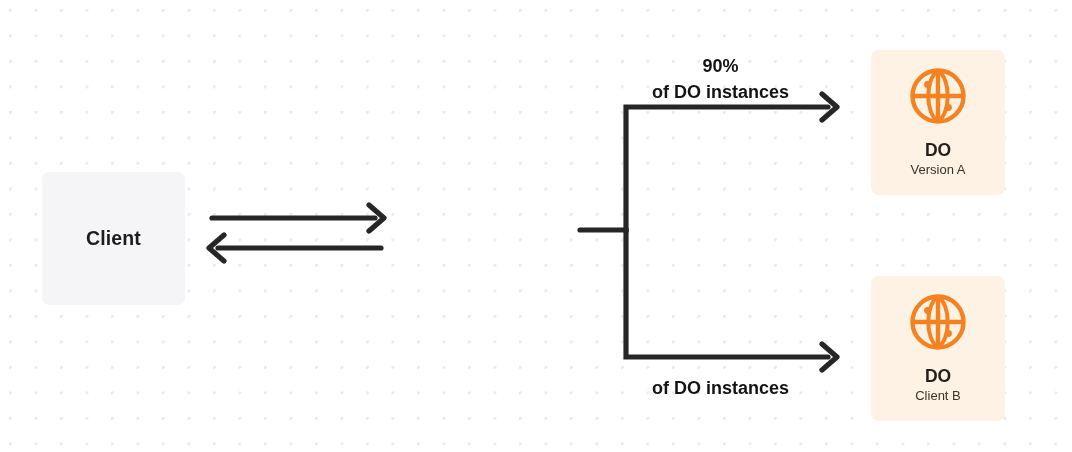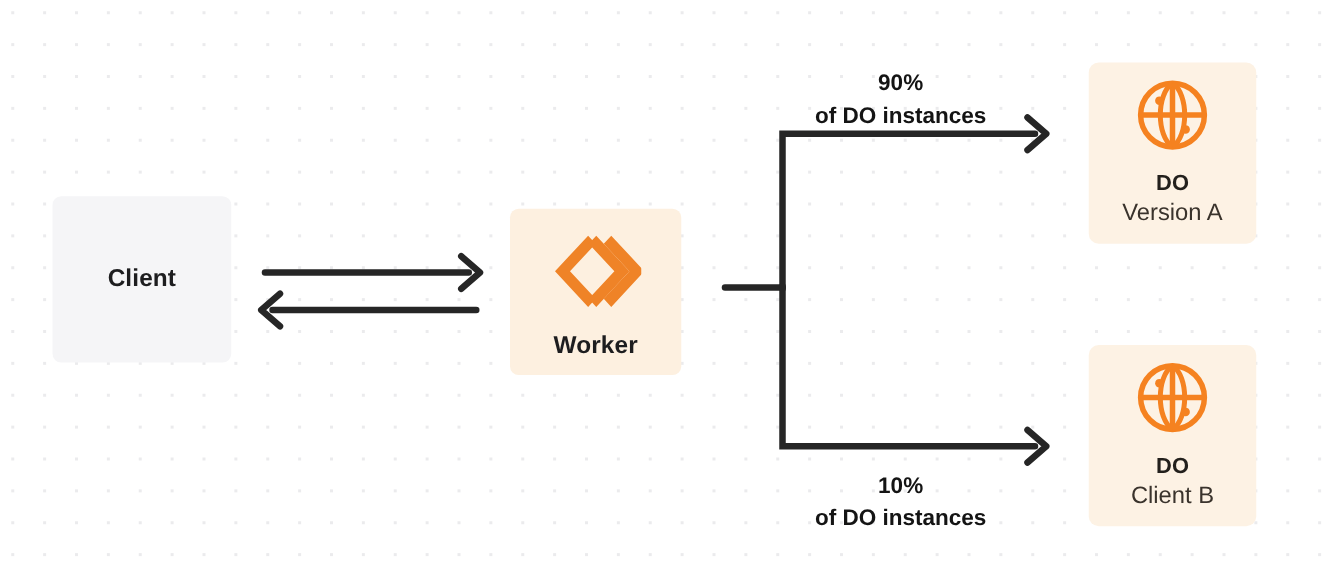--- a/index.html
+++ b/index.html
@@ -38,21 +38,21 @@
     box-sizing: border-box;
     display: flex;
     flex-direction: column;
     align-items: center;
     justify-content: center;
   }
 
   
   #node-client {
     left: 42px;
-    top: 157px;
+    top: 172px;
     width: 143px;
     height: 133px;
     background: #f5f5f7;
     border-radius: 7px;
   }
   #node-client .node-title {
     font-size: 19.5px;
     font-weight: bold;
     color: #1d1d1f;
     letter-spacing: 0.1px;
@@ -98,21 +98,21 @@
     display: block;
     margin-bottom: 14px;
   }
   .node-do .node-title {
     font-size: 17.5px;
     font-weight: bold;
     color: #23201c;
     line-height: 1.25;
   }
   .node-do .node-subtitle {
-    font-size: 19px;
+    font-size: 13px;
     font-weight: normal;
     color: #3a332c;
     line-height: 1.3;
     margin-top: 1px;
   }
 
   
   .edge-label {
     position: absolute;
     text-align: center;
@@ -159,30 +159,20 @@
     <g>
       <path d="M626 229 V 357 H 828" stroke="#262626" stroke-width="5.2" stroke-linecap="round" stroke-linejoin="miter" fill="none"></path>
       <path d="M822 344 L 837 357 L 822 370" stroke="#262626" stroke-width="5.2" stroke-linecap="round" stroke-linejoin="round" fill="none"></path>
     </g>
   </svg>
 
   <div class="node" id="node-client">
     <span class="node-title">Client</span>
   </div>
 
-  <div class="node" id="node-worker">
-    <svg class="worker-logo" viewBox="0 0 72 64" fill="none" xmlns="http://www.w3.org/2000/svg">
-
-      <path d="M29.5 3.5 L 3.0 32 L 29.5 60.5 L 35.5 54.0 L 15.0 32 L 35.5 10.0 Z" fill="#ef8327"></path>
-
-      <path d="M36.0 3.5 L 30.0 10.0 L 50.5 32 L 30.0 54.0 L 36.0 60.5 L 62.5 32 Z" fill="#ef8327"></path>
-      <path d="M48.0 3.5 L 42.0 10.0 L 62.5 32 L 42.0 54.0 L 48.0 60.5 L 74.5 32 Z" fill="#ef8327"></path>
-    </svg>
-    <span class="node-title">Worker</span>
-  </div>
 
   <div class="node node-do" id="node-do-a">
     <svg class="globe-logo" viewBox="0 0 60 60" fill="none" xmlns="http://www.w3.org/2000/svg">
       <circle cx="30" cy="30" r="25.5" stroke="#f58220" stroke-width="4.4" fill="none"></circle>
       <line x1="30" y1="4.5" x2="30" y2="55.5" stroke="#f58220" stroke-width="4.4"></line>
       <line x1="5.2" y1="30" x2="54.8" y2="30" stroke="#f58220" stroke-width="4.4"></line>
       <path d="M30 4.5 C 17 13 17 47 30 55.5" stroke="#f58220" stroke-width="4.0" fill="none"></path>
       <path d="M30 4.5 C 43 13 43 47 30 55.5" stroke="#f58220" stroke-width="4.0" fill="none"></path>
       <circle cx="19.5" cy="18.5" r="3.4" fill="#f58220"></circle>
       <circle cx="40.5" cy="41.5" r="3.4" fill="#f58220"></circle>
@@ -204,17 +194,16 @@
     <span class="node-title">DO</span>
     <span class="node-subtitle">Client B</span>
   </div>
 
   <div class="edge-label" id="label-top">
     <div>90%</div>
     <div>of DO instances</div>
   </div>
 
   <div class="edge-label" id="label-bottom">
-    <div>10%</div>
     <div>of DO instances</div>
   </div>
 
 </div>
 
 </body></html>

